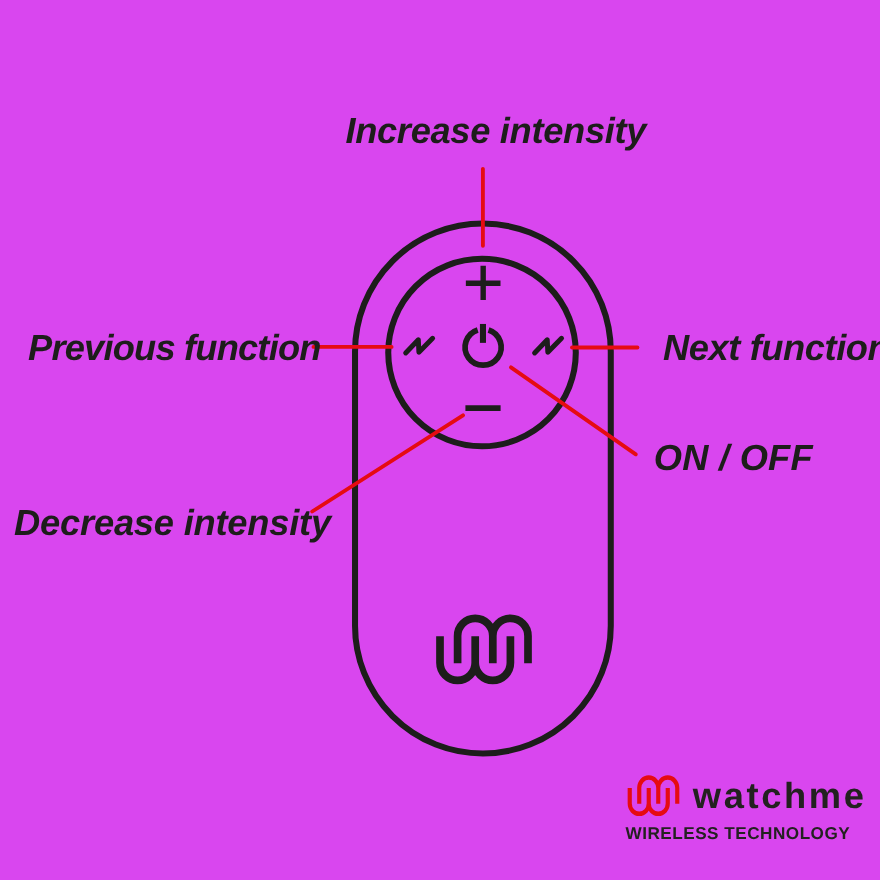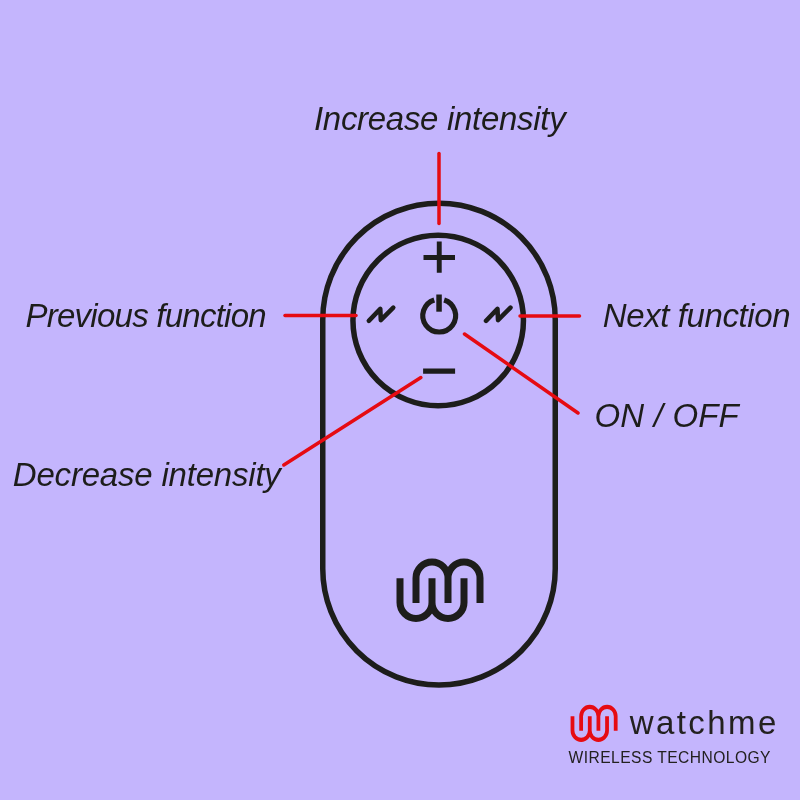--- a/index.html
+++ b/index.html
@@ -1,16 +1,16 @@
 <!DOCTYPE html>
 <html><head>
 <meta charset="utf-8">
 <style>
   html,body{margin:0;padding:0;background:#ffffff;}
-  .page{position:relative;width:800px;height:800px;background:#c4b5fd;overflow:hidden;}
+  .page{position:relative;width:800px;height:800px;background:#d946ef;overflow:hidden;font-weight:bold;}
   svg{display:block;}
   text{font-family:"Liberation Sans",sans-serif;}
 </style>
 </head>
 <body>
 <div class="page">
 <svg width="800" height="800" viewBox="0 0 800 800" xmlns="http://www.w3.org/2000/svg">
 
   <rect x="322.75" y="203.25" width="232.5" height="481.75" rx="116.25" fill="none" stroke="#1d1d1b" stroke-width="5.5"></rect>
 

